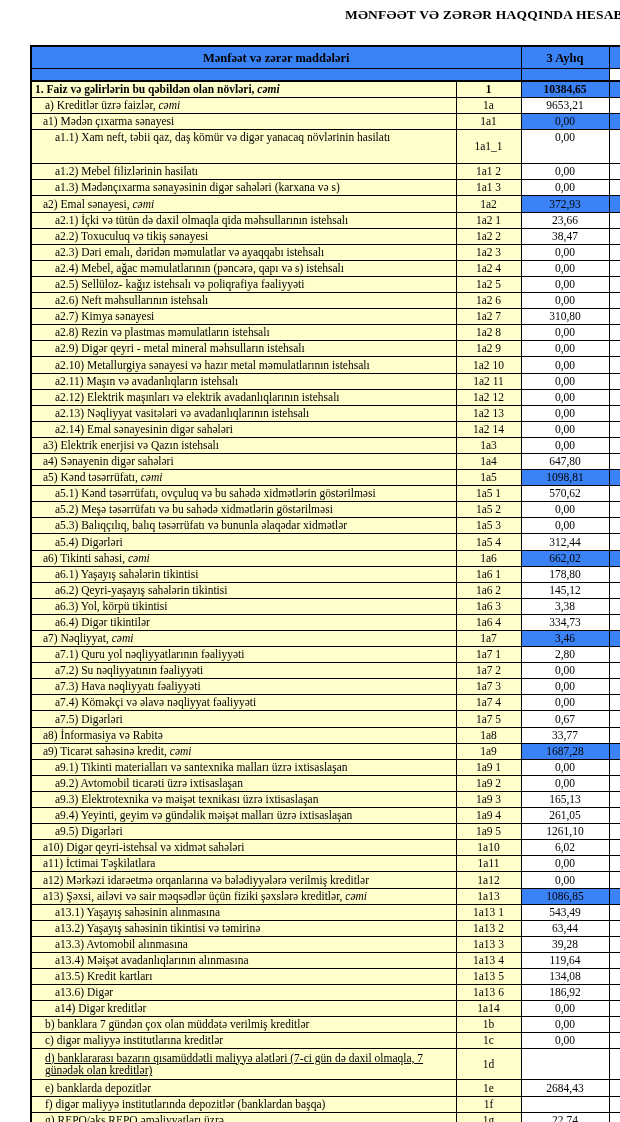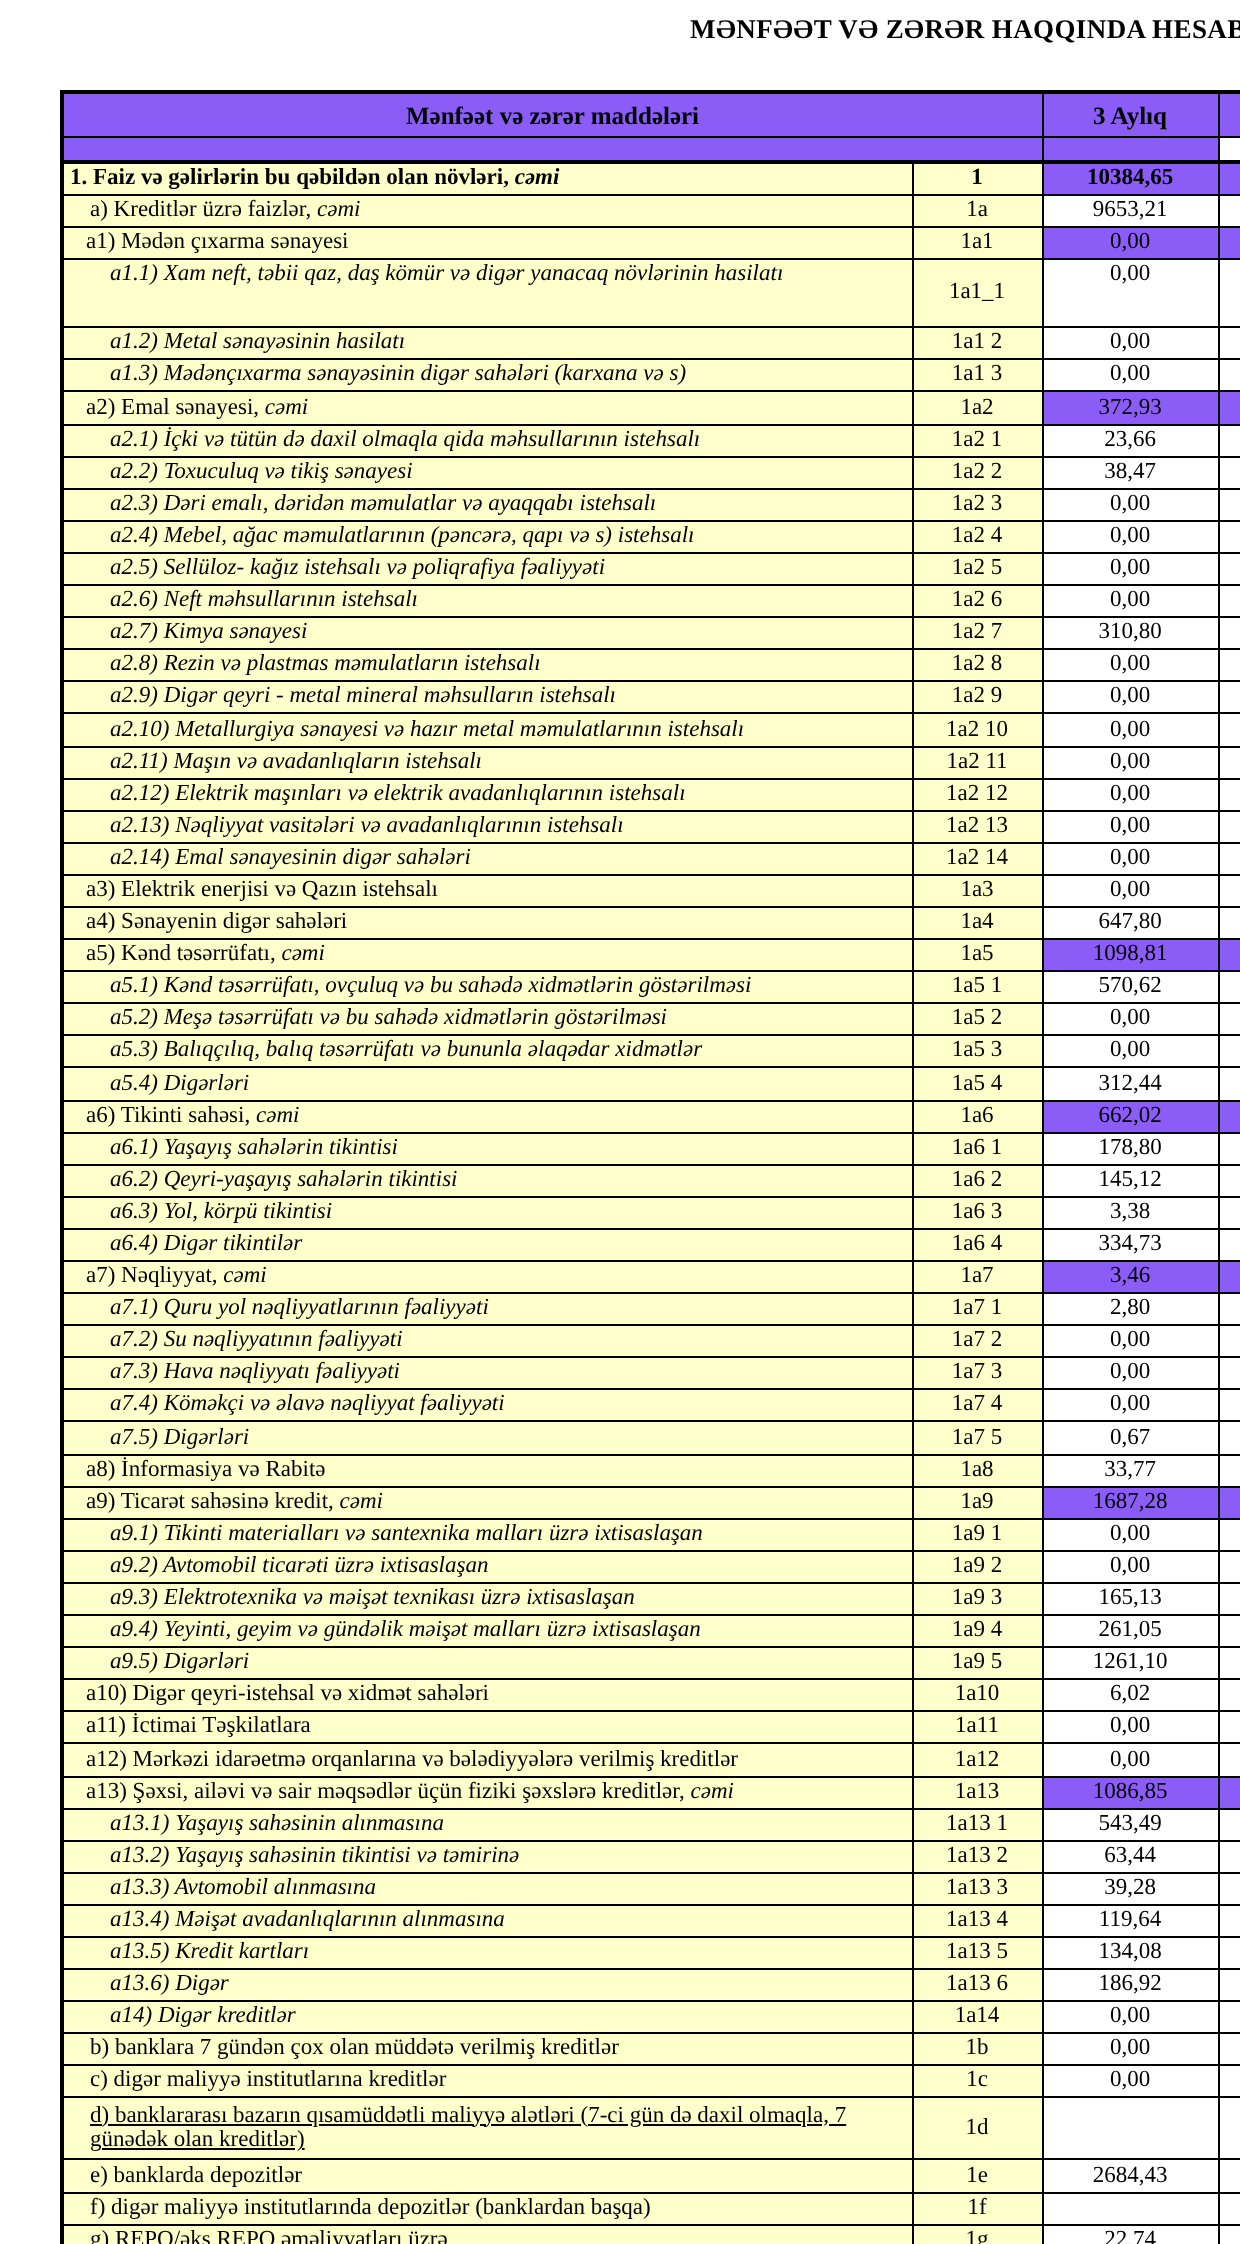--- a/index.html
+++ b/index.html
@@ -19,28 +19,28 @@
   }
   col.c1{width:425px;} col.c2{width:65px;} col.c3{width:88px;} col.c4{width:32px;}
   td,th{
     border:1px solid #000;
     font-size:11.5px;font-weight:normal;
     padding:0 2px;height:15.1px;line-height:1.12;
     overflow:hidden;white-space:nowrap;vertical-align:middle;
   }
   tr.hdr td{height:21px;font-weight:bold;font-size:12.5px;text-align:center;}
   tr.spacer td{height:11px;}
-  .ybg{background:#8b5cf6;}
+  .ybg{background:#3b82f6;}
   .wbg{background:#ffffff;}
   .c-lbl{text-align:left;background:#FFFFCC;}
   .c-code{text-align:center;background:#FFFFCC;}
   .c-val{text-align:center;}
   .c-sliver{padding:0;}
   .ind0{padding-left:3px;margin-top:30px;} .ind1{padding-left:13px;}
-  .ind2{padding-left:11px;} .ind3{padding-left:23px;font-style:italic;}
+  .ind2{padding-left:11px;} .ind3{padding-left:23px;}
   tr.bold td{font-weight:bold;}
   tr.tall td{height:32px;vertical-align:top;padding-top:1px;}
   tr.tall td.c-code{vertical-align:middle;padding-top:0;}
   tr.wrap td{height:30px;}
   tr.wrap td.c-lbl{white-space:normal;text-decoration:underline;}
   tr.spacer td{border-bottom:2px solid #000;}
   i.sfx{font-style:italic;}
 </style>
 </head>
 <body>
@@ -83,21 +83,21 @@
         <td class="c-val ybg">0,00</td>
         <td class="c-sliver ybg"></td>
       </tr>
       <tr class="tall">
         <td class="c-lbl ind3"><span>a1.1) Xam neft, təbii qaz, daş kömür və digər yanacaq növlərinin hasilatı</span><i class="sfx"></i></td>
         <td class="c-code">1a1_1</td>
         <td class="c-val wbg">0,00</td>
         <td class="c-sliver wbg"></td>
       </tr>
       <tr>
-        <td class="c-lbl ind3"><span>a1.2) Metal sənayəsinin hasilatı</span><i class="sfx"></i></td>
+        <td class="c-lbl ind3"><span>a1.2) Mebel filizlərinin hasilatı</span><i class="sfx"></i></td>
         <td class="c-code">1a1 2</td>
         <td class="c-val wbg">0,00</td>
         <td class="c-sliver wbg"></td>
       </tr>
       <tr>
         <td class="c-lbl ind3"><span>a1.3) Mədənçıxarma sənayəsinin digər sahələri (karxana və s)</span><i class="sfx"></i></td>
         <td class="c-code">1a1 3</td>
         <td class="c-val wbg">0,00</td>
         <td class="c-sliver wbg"></td>
       </tr>

